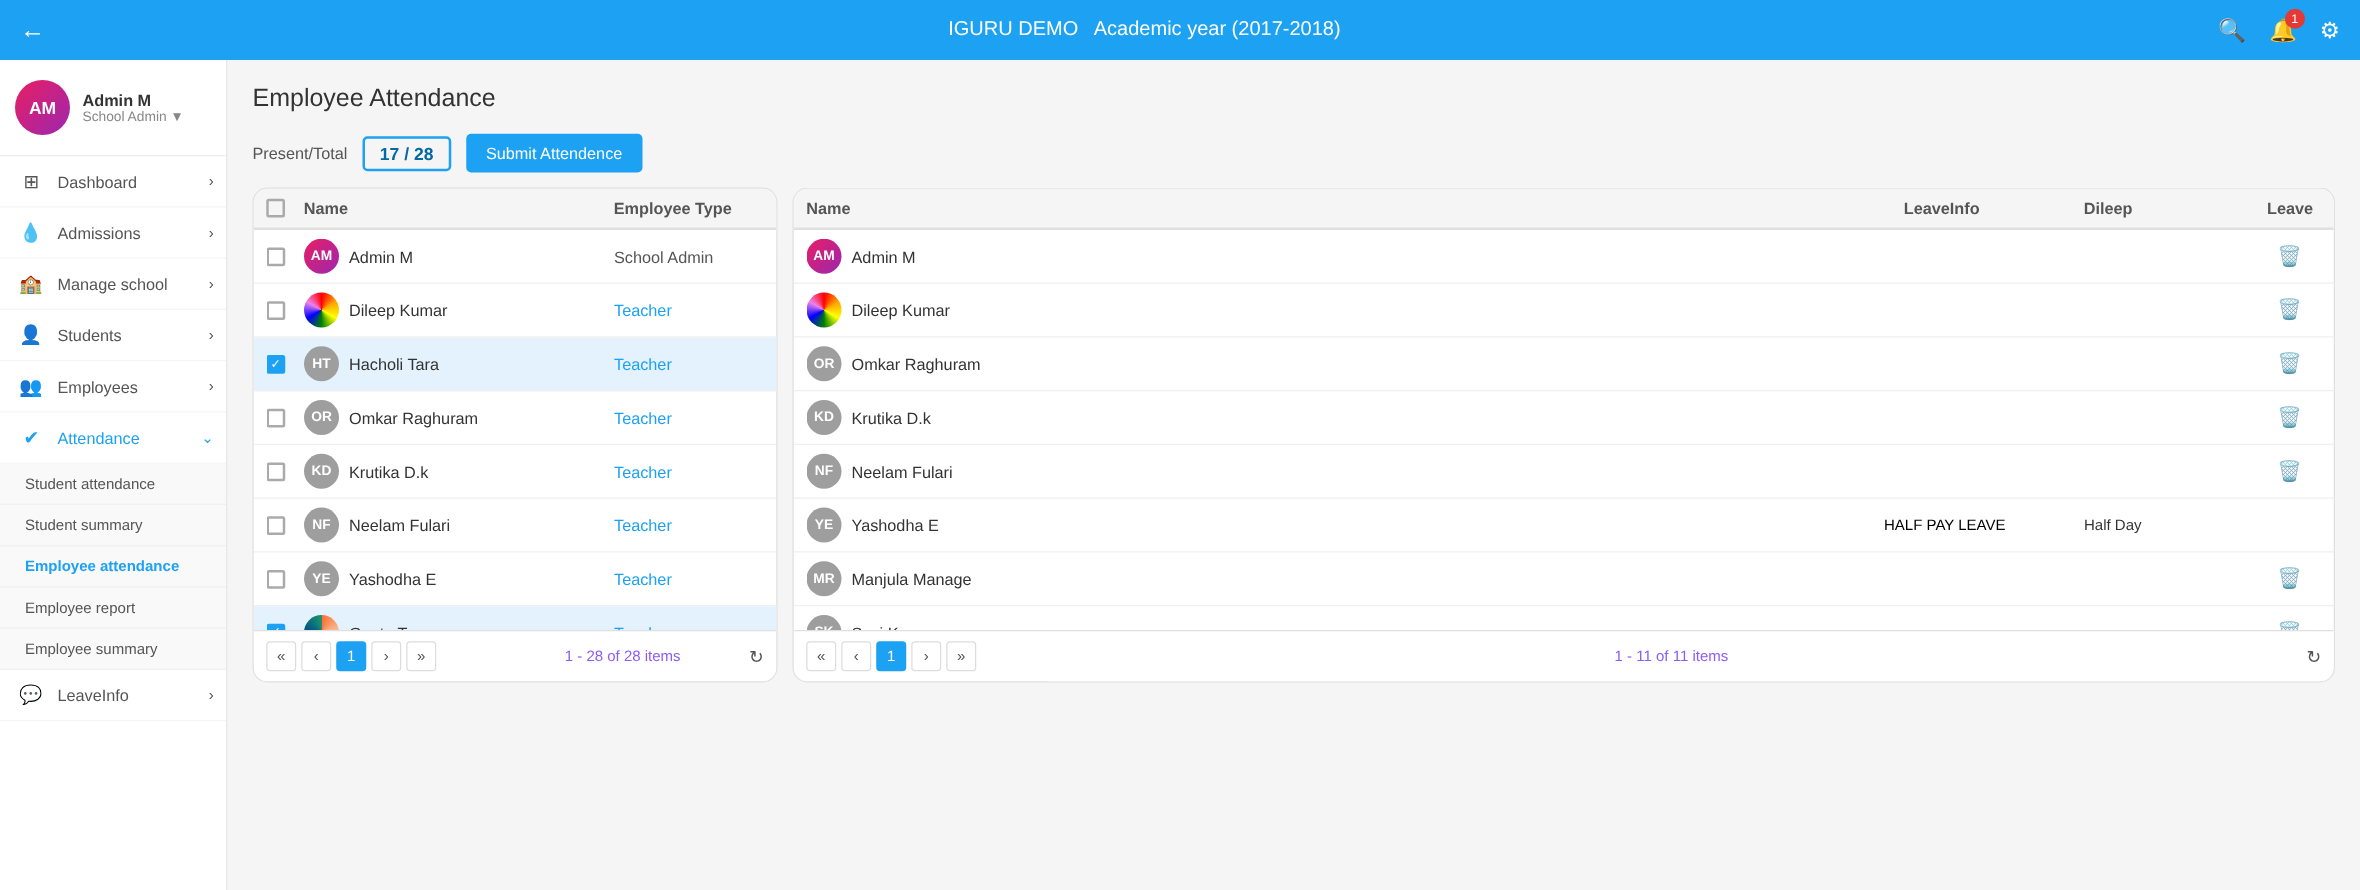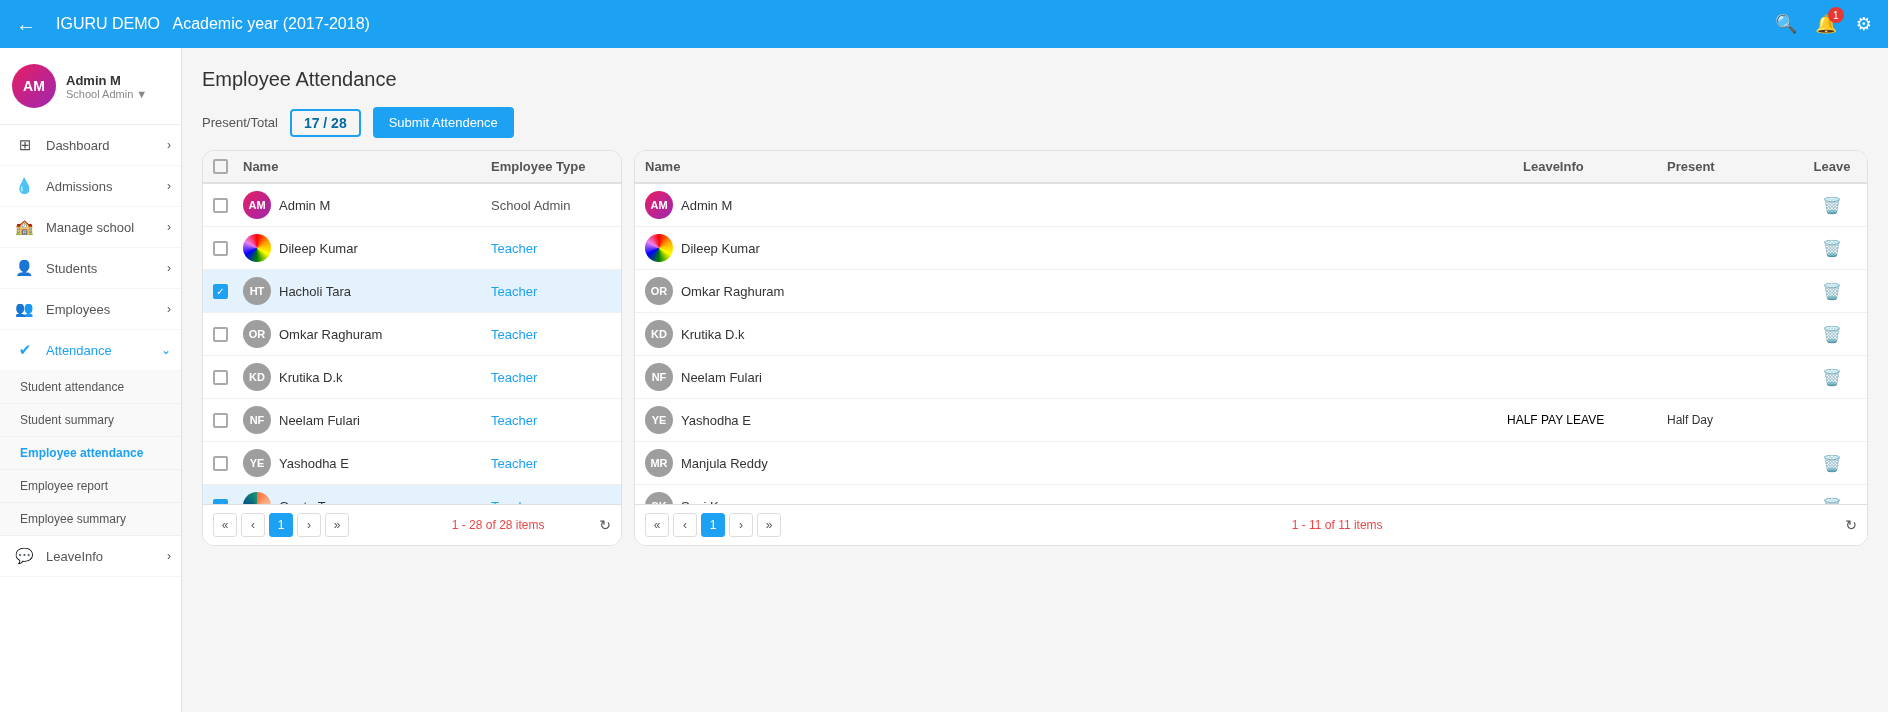--- a/index.html
+++ b/index.html
@@ -10,21 +10,21 @@
       background: #1da1f2;
       color: white;
       height: 48px;
       display: flex;
       align-items: center;
       padding: 0 16px;
       flex-shrink: 0;
       position: relative;
     }
     .header-back { cursor: pointer; font-size: 20px; color: white; margin-right: 12px; }
-    .header-title { flex: 1; text-align: left; font-size: 16px; font-weight: 500; }
+    .header-title { flex: 1; text-align: center; font-size: 16px; font-weight: 500; }
     .header-title span { font-weight: 300; margin-left: 8px; }
     .header-icons { display: flex; gap: 18px; align-items: center; }
     .header-icon { color: white; font-size: 18px; cursor: pointer; }
     .notif-badge { position: relative; }
     .badge { background: #e53935; color: white; border-radius: 50%; width: 16px; height: 16px; font-size: 10px; display: flex; align-items: center; justify-content: center; position: absolute; top: -6px; right: -6px; }
 
     
     .main-layout { display: flex; flex: 1; overflow: hidden; }
 
     
@@ -190,21 +190,21 @@
       background: white;
       justify-content: space-between;
     }
     .pagination-left { display: flex; align-items: center; gap: 4px; }
     .pg-btn {
       width: 24px; height: 24px; border: 1px solid #ddd; background: white;
       border-radius: 3px; cursor: pointer; display: flex; align-items: center;
       justify-content: center; font-size: 12px; color: #555;
     }
     .pg-btn.active { background: #1da1f2; color: white; border-color: #1da1f2; }
-    .pg-info { font-size: 12px; color: #ef4444; margin-left: 48px; }
+    .pg-info { font-size: 12px; color: #8b5cf6; margin-left: 48px; }
     .pg-refresh { color: #555; cursor: pointer; font-size: 14px; }
   </style>
 </head>
 <body>
 
 <div class="header">
   <span class="header-back">←</span>
   <div class="header-title">
     <span>IGURU DEMO</span>
     <span>Academic year (2017-2018)</span>
@@ -393,21 +393,21 @@
           </div>
           <span class="pg-info">1 - 28 of 28 items</span>
           <span class="pg-refresh">↻</span>
         </div>
       </div>
 
       <div class="table-container right-table">
         <div class="table-header">
           <div class="th-name-r">Name</div>
           <div class="th-leave-info">LeaveInfo</div>
-          <div class="th-reason">Present</div>
+          <div class="th-reason">Dileep</div>
           <div class="th-leave">Leave</div>
         </div>
         <div class="table-body" id="right-table-body">
         <div class="table-row">
     <div class="row-name-r">
       <div class="avatar-sm avatar-pink">AM</div>
       <span>Admin M</span>
     </div>
     <div class="row-leave-info"></div>
     <div class="row-reason"></div>
@@ -466,21 +466,21 @@
     </div>
     <div class="row-leave-info">HALF PAY LEAVE</div>
     <div class="row-reason">Half Day</div>
     <div class="row-leave">
       
     </div>
   </div>
             <div class="table-row">
     <div class="row-name-r">
       <div class="avatar-sm avatar-grey">MR</div>
-      <span>Manjula Reddy</span>
+      <span>Manjula Manage</span>
     </div>
     <div class="row-leave-info"></div>
     <div class="row-reason"></div>
     <div class="row-leave">
       <span class="leave-icon">🗑️</span>
     </div>
   </div>
             <div class="table-row">
     <div class="row-name-r">
       <div class="avatar-sm avatar-grey">SK</div>

